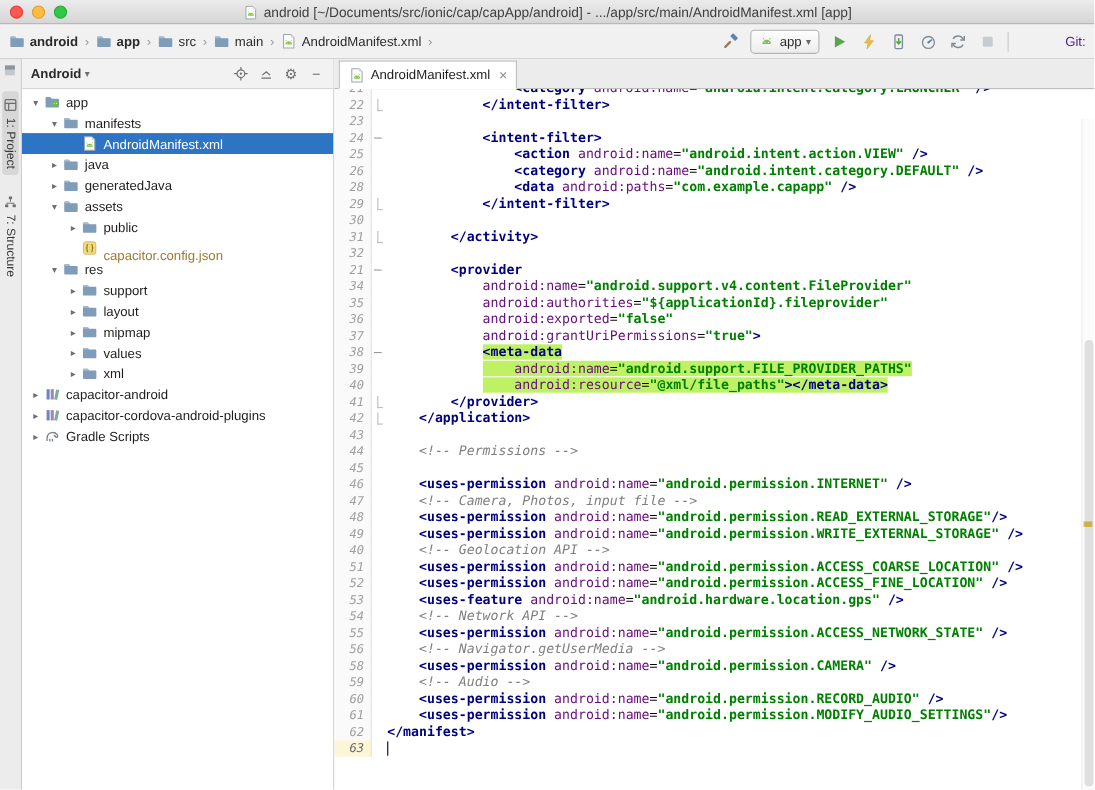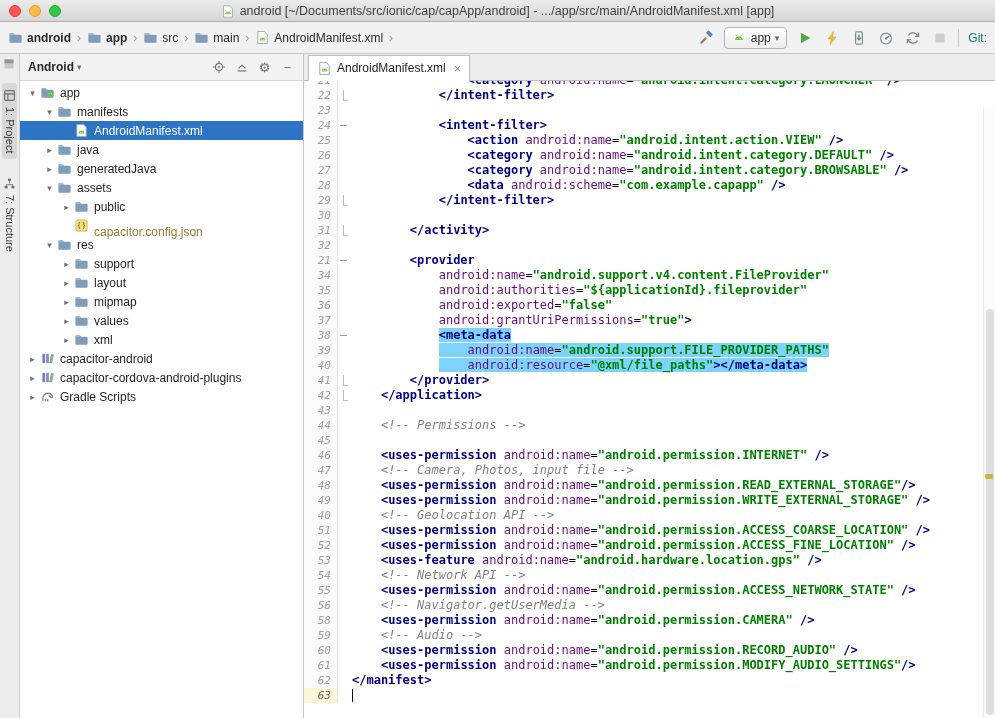--- a/index.html
+++ b/index.html
@@ -26,21 +26,21 @@
   .crumb { display:flex; align-items:center; gap:4px; padding:2px 2px; white-space:nowrap; }
   .crumb.bold { font-weight:bold; }
   .cicon { width:15px; height:15px; display:inline-flex; }
   .sep { color:#979797; padding:0 4px; font-size:12px; }
   .rtools { display:flex; align-items:center; gap:9px; flex:none; }
   .tbicon { width:18px; height:18px; display:inline-flex; align-items:center; justify-content:center; }
   .chip { display:flex; align-items:center; gap:4px; border:1px solid #b4b4b4; border-radius:4px;
           background:linear-gradient(#fefefe,#ececec); padding:1px 7px; font-size:12px; height:22px; color:#2b2b2b; }
   .chip .dd { font-size:9px; color:#666; }
   .vdiv { width:1px; height:18px; background:#c9c9c9; }
-  .gitlabel { font-size:12px; color:#0f766e; }
+  .gitlabel { font-size:12px; color:#4c1d95;margin-left:42px; }
 
   
   .main { flex:1; display:flex; min-height:0; }
 
   
   .strip { width:20px; flex:none; background:#ececec; border-right:1px solid #d0d0d0;
            display:flex; flex-direction:column; align-items:center; padding-top:4px; gap:12px; }
   .switcher { width:13px; height:13px; display:inline-flex; }
   .striplabel { writing-mode:vertical-rl; font-size:11px; color:#3a3a3a; display:flex;
                 align-items:center; gap:5px; padding:6px 1px; border-radius:3px; white-space:nowrap; }
@@ -85,21 +85,21 @@
   .fold { width:12px; flex:none; position:relative; }
   .fold.fs::after { content:""; position:absolute; left:2px; top:7px; width:7px; height:1px; background:#9a9a9a; }
   .fold.fe::after { content:""; position:absolute; left:5px; top:2px; width:4px; height:10px;
                     border-left:1px solid #bcbcbc; border-bottom:1px solid #bcbcbc; }
   .codetext { white-space:pre; padding-left:2px; }
   .t { color:#000080; font-weight:bold; }
   .a { color:#660e7a; }
   .v { color:#008000; font-weight:bold; }
   .p { color:#000; }
   .c { color:#808080; font-style:italic; }
-  .hl { background:#7dd3fc; }
+  .hl { background:#bef264; }
   .caret { display:inline-block; width:1px; height:13px; background:#000; vertical-align:text-bottom;
            animation:blink 1.1s steps(2,start) infinite; }
   @keyframes blink { 50% { opacity:0; } }
 
   
   .stripe { position:absolute; top:27px; right:0; bottom:0; width:12px; background:#fbfbfb;
             border-left:1px solid #ececec; }
   .mark { position:absolute; right:2px; width:8px; height:5px; background:#e5c34c; top:60%; }
   .thumb { position:absolute; right:1.5px; width:8px; border-radius:4px; top:33%; bottom:3px;
            background:rgba(80,80,80,0.16); }
@@ -524,28 +524,23 @@
               <span class="gut">25</span>
               <span class="fold"></span>
               <span class="codetext">                <span class="t">&lt;action </span><span class="a">android:name</span><span class="p">=</span><span class="v">"android.intent.action.VIEW"</span><span class="t"> /&gt;</span></span>
             </div>
             <div class="cl">
               <span class="gut">26</span>
               <span class="fold"></span>
               <span class="codetext">                <span class="t">&lt;category </span><span class="a">android:name</span><span class="p">=</span><span class="v">"android.intent.category.DEFAULT"</span><span class="t"> /&gt;</span></span>
             </div>
             <div class="cl">
-              <span class="gut">27</span>
-              <span class="fold"></span>
-              <span class="codetext">                <span class="t">&lt;category </span><span class="a">android:name</span><span class="p">=</span><span class="v">"android.intent.category.BROWSABLE"</span><span class="t"> /&gt;</span></span>
-            </div>
-            <div class="cl">
               <span class="gut">28</span>
               <span class="fold"></span>
-              <span class="codetext">                <span class="t">&lt;data </span><span class="a">android:scheme</span><span class="p">=</span><span class="v">"com.example.capapp"</span><span class="t"> /&gt;</span></span>
+              <span class="codetext">                <span class="t">&lt;data </span><span class="a">android:paths</span><span class="p">=</span><span class="v">"com.example.capapp"</span><span class="t"> /&gt;</span></span>
             </div>
             <div class="cl">
               <span class="gut">29</span>
               <span class="fold fe"></span>
               <span class="codetext">            <span class="t">&lt;/intent-filter&gt;</span></span>
             </div>
             <div class="cl">
               <span class="gut">30</span>
               <span class="fold"></span>
               <span class="codetext"></span>

